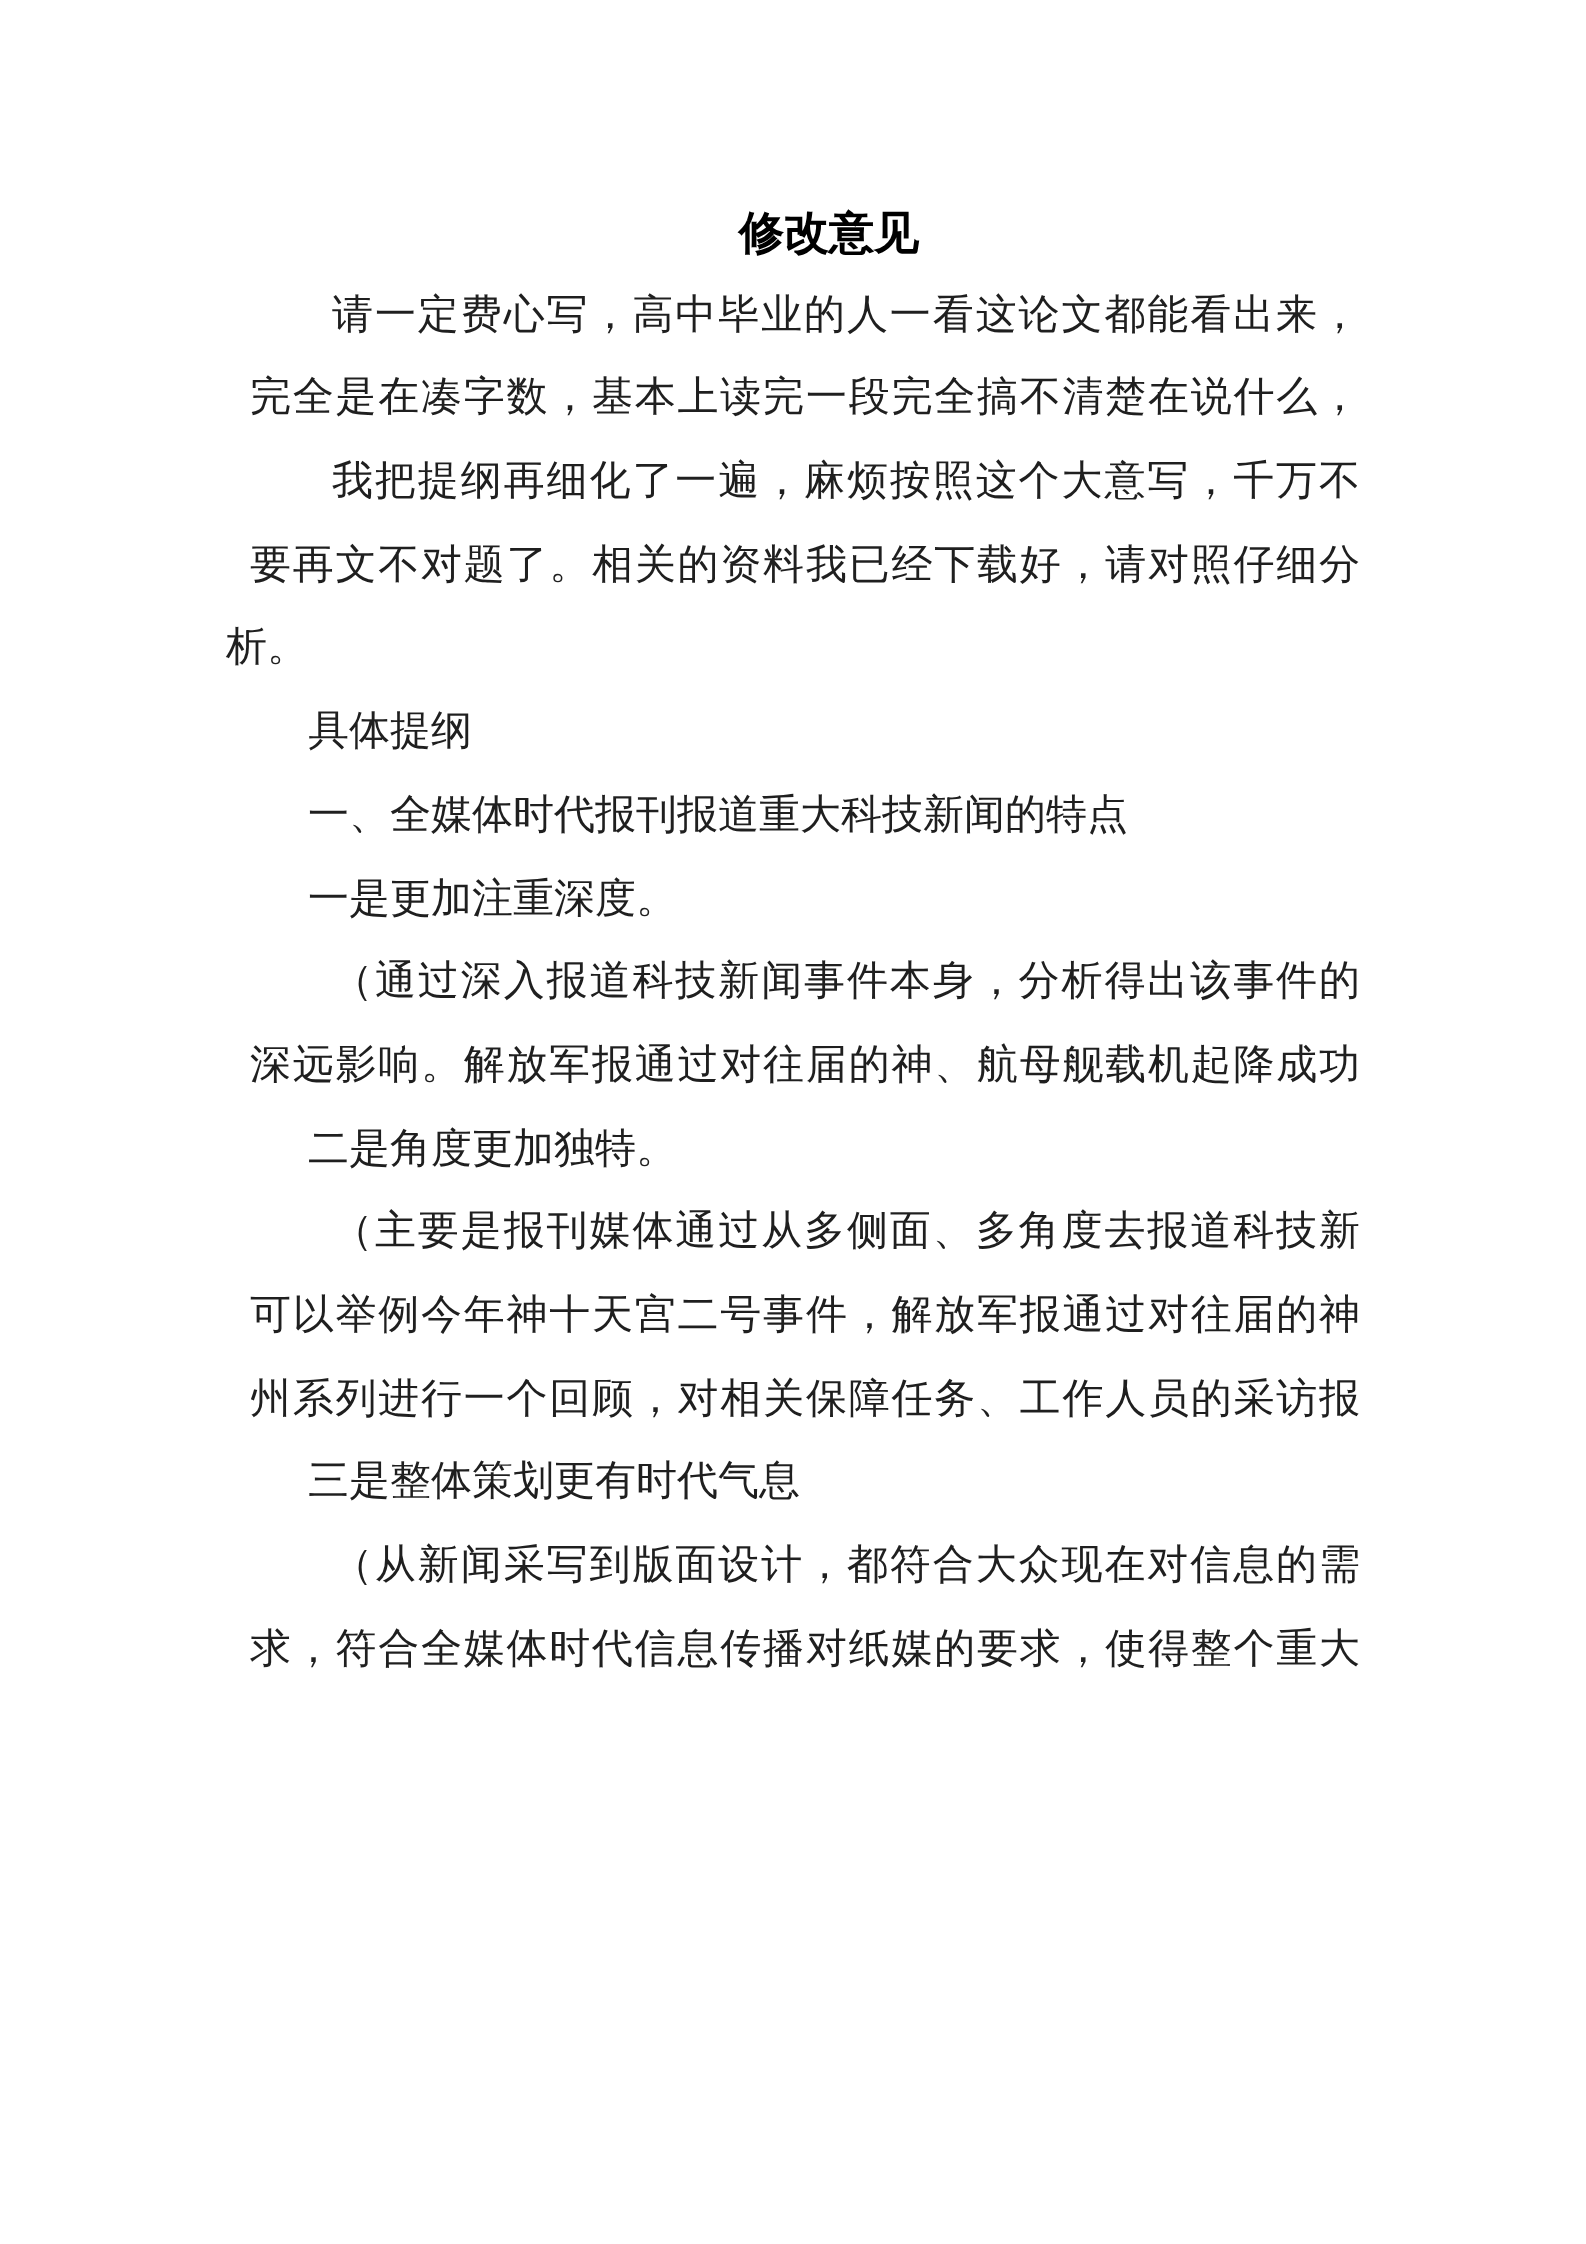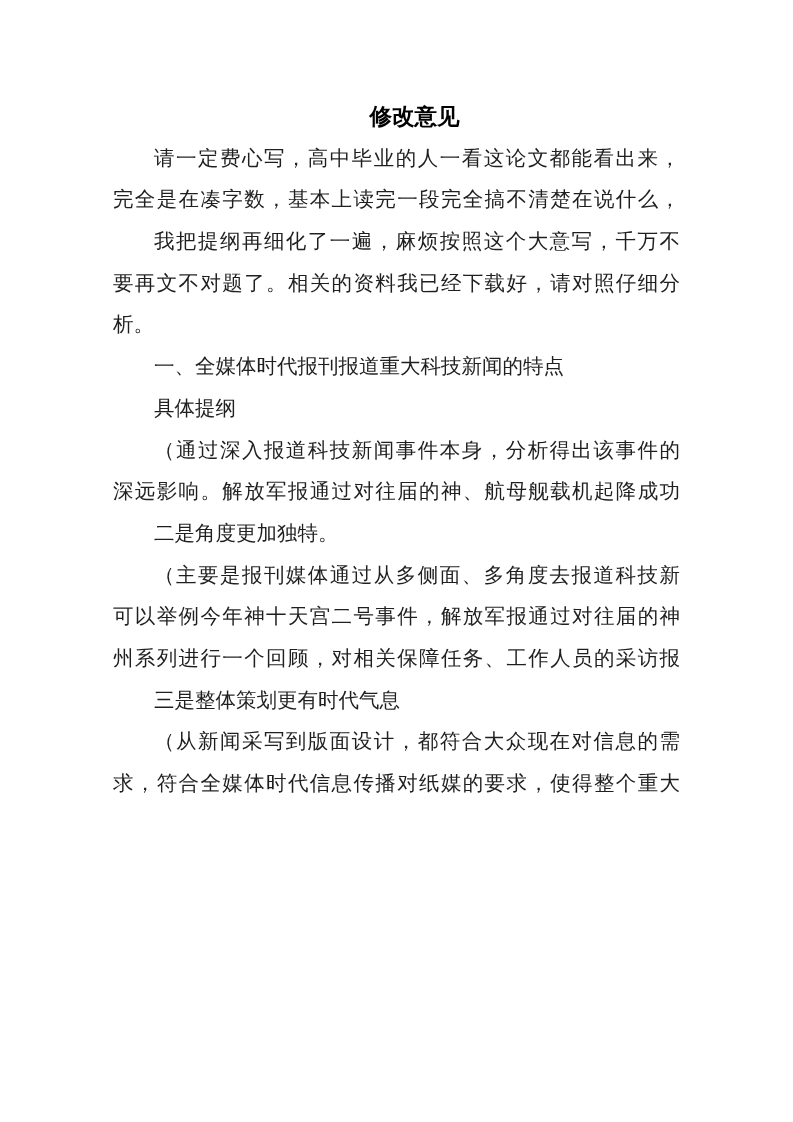--- a/index.html
+++ b/index.html
@@ -41,36 +41,38 @@
     font-size: 20.5px;
     text-align: left;
     white-space: normal;
   }
   .line.indent {
     text-indent: 41px;
   }
   .line.justify {
     text-align: justify;
     text-align-last: justify;
+    margin-left: 12px;
   }
 </style>
 </head>
 <body>
 
 <div class="page" style="background: rgb(255, 255, 255);">
   <div class="content">
     <div class="doc-title" style="color: rgb(0, 0, 0);">修改意见</div>
     <div id="lines-container" style="color: rgb(31, 31, 31);">
         <div class="line indent justify">请一定费心写，高中毕业的人一看这论文都能看出来，</div>
         <div class="line justify">完全是在凑字数，基本上读完一段完全搞不清楚在说什么，</div>
         <div class="line indent justify">我把提纲再细化了一遍，麻烦按照这个大意写，千万不</div>
         <div class="line justify">要再文不对题了。相关的资料我已经下载好，请对照仔细分</div>
         <div class="line">析。</div>
+        <div class="line indent">具体提纲</div>
         <div class="line indent">一、全媒体时代报刊报道重大科技新闻的特点</div>
-        <div class="line indent">具体提纲</div>
+        <div class="line indent">一是更加注重深度。</div>
         <div class="line indent justify">（通过深入报道科技新闻事件本身，分析得出该事件的</div>
         <div class="line justify">深远影响。解放军报通过对往届的神、航母舰载机起降成功</div>
         <div class="line indent">二是角度更加独特。</div>
         <div class="line indent justify">（主要是报刊媒体通过从多侧面、多角度去报道科技新</div>
         <div class="line justify">可以举例今年神十天宫二号事件，解放军报通过对往届的神</div>
         <div class="line justify">州系列进行一个回顾，对相关保障任务、工作人员的采访报</div>
         <div class="line indent">三是整体策划更有时代气息</div>
         <div class="line indent justify">（从新闻采写到版面设计，都符合大众现在对信息的需</div>
         <div class="line justify">求，符合全媒体时代信息传播对纸媒的要求，使得整个重大</div>
       </div>

